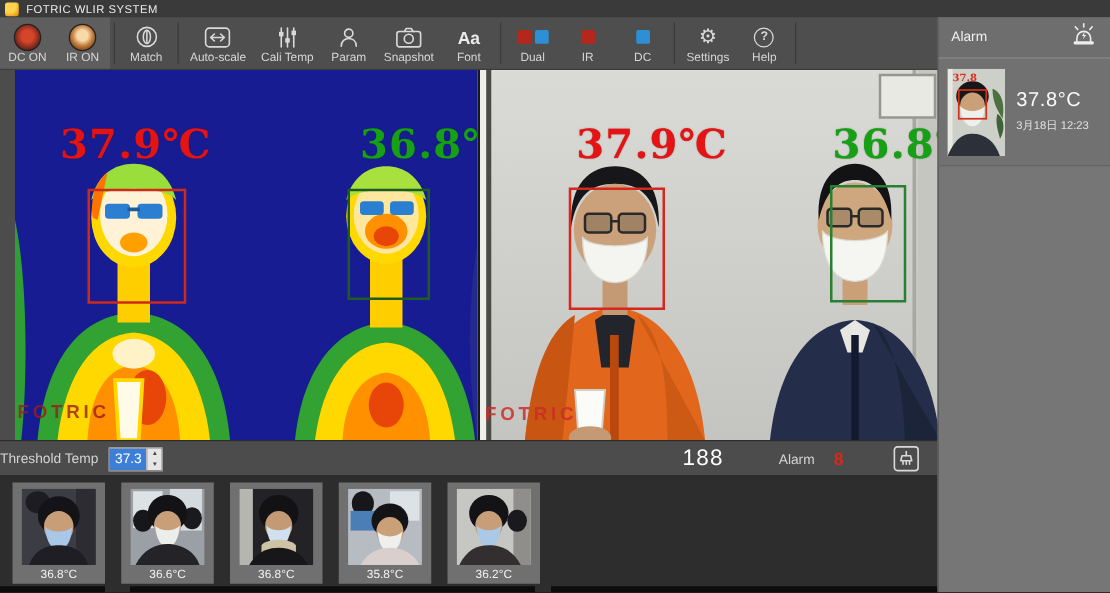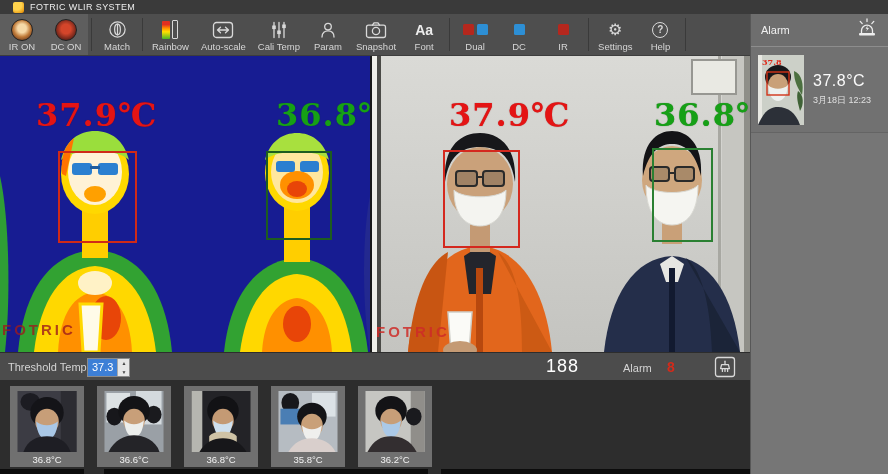--- a/index.html
+++ b/index.html
@@ -1,21 +1,21 @@
 <!DOCTYPE html>
 <html><head>
 <meta charset="utf-8">
 <style>
   html,body{margin:0;padding:0;background:#000;}
   .app{position:relative;width:888px;height:474px;overflow:hidden;background:#4c4c4c;
        font-family:"Liberation Sans",sans-serif;-webkit-font-smoothing:antialiased;}
 
   
   .titlebar{position:absolute;left:0;top:0;width:888px;height:14px;background:#3a3a3a;
-            display:flex;align-items:center;gap:6px;padding-left:13px;box-sizing:border-box;}
+            display:flex;align-items:center;gap:6px;padding-left:4px;box-sizing:border-box;}
   .logo{width:11px;height:11px;border-radius:2px;flex:0 0 auto;
         background:radial-gradient(circle at 35% 30%,#ffd34d 0 45%,#e8960f 85%,#b36b08 100%);}
   .wtitle{font-size:9px;color:#ececec;letter-spacing:.4px;}
 
   
   .toolbar{position:absolute;left:0;top:14px;width:750px;height:42px;background:#4e4e4e;
            border-bottom:1px solid #3d3d3d;display:flex;align-items:stretch;box-sizing:border-box;}
   .tbtn{display:flex;flex-direction:column;align-items:center;justify-content:flex-end;
         gap:2px;padding:3px 6px;min-width:32px;cursor:default;}
   .tbtn.active{background:#5e5e5e;}
@@ -33,21 +33,21 @@
   .sq{width:11px;height:11px;border-radius:1.5px;}
   .sq-red{background:#b5271d;}
   .sq-blue{background:#2d8fd5;}
   .dual-wrap{display:flex;gap:3px;}
   .aa-ico{font-size:14px;color:#ececec;font-weight:bold;line-height:16px;}
   .gear-ico{font-size:16px;color:#d9d9d9;line-height:18px;}
   .help-circ{width:14px;height:14px;border:1.3px solid #d9d9d9;border-radius:50%;
              color:#d9d9d9;font-size:10px;font-weight:bold;display:flex;align-items:center;justify-content:center;}
 
   
-  .viewer{position:absolute;left:0;top:56px;width:750px;height:296px;display:flex;}
+  .viewer{position:absolute;left:12px;top:56px;width:750px;height:296px;display:flex;}
   .ir-view{position:relative;width:370px;height:296px;overflow:hidden;background:#171c92;}
   .dc-view{position:relative;width:380px;height:296px;overflow:hidden;background:#d6d6d2;
            border-left:2px solid #191919;box-sizing:border-box;}
   .scene{position:absolute;left:0;top:0;width:100%;height:100%;display:block;}
   .temp-label{position:absolute;font-family:"DejaVu Serif",serif;font-weight:bold;
               font-size:32px;white-space:nowrap;letter-spacing:1px;line-height:34px;}
   .temp-red{color:#e41414;text-shadow:0 0 1px rgba(120,0,0,.6);}
   .temp-green{color:#16a016;text-shadow:0 0 1px rgba(0,70,0,.6);}
   .face-box{position:absolute;border:2px solid;}
   .watermark{position:absolute;font-weight:bold;font-size:15px;letter-spacing:3px;line-height:24px;}
@@ -97,49 +97,42 @@
 <div class="app">
 
   <div class="titlebar">
     <span class="logo"></span>
     <span class="wtitle">FOTRIC WLIR SYSTEM</span>
   </div>
 
   <div class="toolbar">
     <div class="tbtn active">
       <span class="ico">
+          <span class="circ-photo ph-dc"></span>
+        </span>
+      <span class="lbl">DC ON</span>
+    </div>
+    <div class="tbtn active">
+      <span class="ico">
           <span class="circ-photo ph-ir"></span>
         </span>
       <span class="lbl">IR ON</span>
-    </div>
-    <div class="tbtn active">
-      <span class="ico">
-          <span class="circ-photo ph-dc"></span>
-        </span>
-      <span class="lbl">DC ON</span>
     </div>
     <div class="tsep"></div>
     <div class="tbtn">
       <span class="ico">
         <svg class="icon-svg" width="19" height="19" viewBox="0 0 20 20">
             <circle cx="10" cy="10" r="8"></circle>
             <ellipse cx="10" cy="10" rx="3" ry="5.6"></ellipse>
             <path d="M10 4.4 V15.6"></path>
           </svg>
       </span>
       <span class="lbl">Match</span>
     </div>
     <div class="tsep"></div>
-    <div class="tbtn">
-      <span class="ico rainbow-wrap">
-        <span class="rainbow-bar"></span>
-          <span class="rainbow-frame"></span>
-      </span>
-      <span class="lbl">Rainbow</span>
-    </div>
     <div class="tbtn">
       <span class="ico">
         <svg class="icon-svg" width="22" height="18" viewBox="0 0 22 18">
             <rect x="1.5" y="1.5" width="19" height="15" rx="3"></rect>
             <path d="M5.5 9 H16.5 M5.5 9 L8.5 6.2 M5.5 9 L8.5 11.8 M16.5 9 L13.5 6.2 M16.5 9 L13.5 11.8"></path>
           </svg>
       </span>
       <span class="lbl">Auto-scale</span>
     </div>
     <div class="tbtn">
@@ -181,29 +174,29 @@
     <div class="tsep"></div>
     <div class="tbtn">
       <span class="ico dual-wrap">
           <span class="sq sq-red"></span>
           <span class="sq sq-blue"></span>
         </span>
       <span class="lbl">Dual</span>
     </div>
     <div class="tbtn">
       <span class="ico">
+          <span class="sq sq-red"></span>
+        </span>
+      <span class="lbl">IR</span>
+    </div>
+    <div class="tbtn">
+      <span class="ico">
           <span class="sq sq-blue"></span>
         </span>
       <span class="lbl">DC</span>
-    </div>
-    <div class="tbtn">
-      <span class="ico">
-          <span class="sq sq-red"></span>
-        </span>
-      <span class="lbl">IR</span>
     </div>
     <div class="tsep"></div>
     <div class="tbtn">
       <span class="ico">
           <span class="gear-ico">⚙</span>
         </span>
       <span class="lbl">Settings</span>
     </div>
     <div class="tbtn">
       <span class="ico">
@@ -303,21 +296,21 @@
       </svg>
       <span class="temp-label temp-red" style="left:77px;top:42px;">37.9℃</span>
       <span class="temp-label temp-green" style="left:282px;top:42px;">36.8℃</span>
       <div class="face-box" style="left:71px;top:94px;width:73px;height:94px;border-color:#d4281e;"></div>
       <div class="face-box" style="left:280px;top:92px;width:57px;height:90px;border-color:#2a8032;"></div>
       <span class="watermark wm-dc" style="left:4px;top:264px;">FOTRIC</span>
     </div>
   </div>
 
   <div class="statusbar">
-    <span class="sb-label" style="left:0;top:8px;margin-left:8px;">Threshold Temp</span>
+    <span class="sb-label" style="left:0;top:8px;">Threshold Temp</span>
     <div class="spinner">
       <span class="spin-val">37.3</span>
       <div class="spin-btns">
         <span>▲</span>
         <span>▼</span>
       </div>
     </div>
     <span class="sb-label" style="left:506px;top:9px;margin-top:24px;">ACC</span>
     <span class="acc-value">188</span>
     <span class="sb-label" style="left:623px;top:9px;">Alarm</span>

